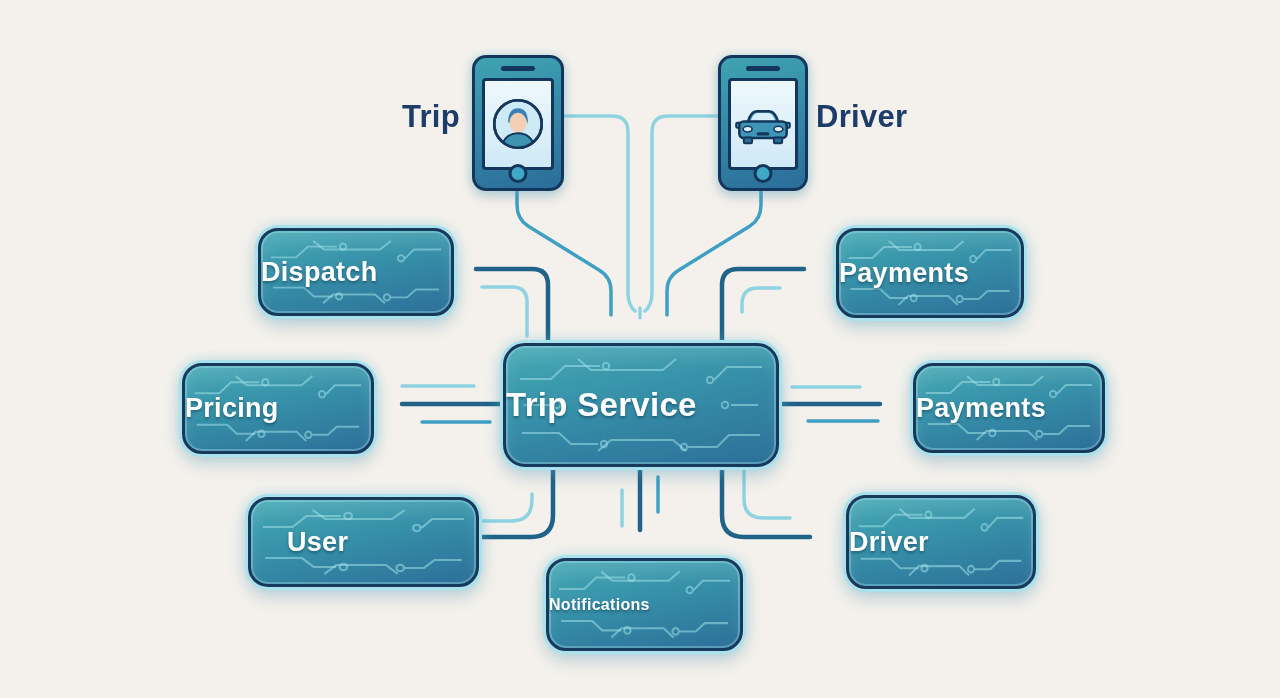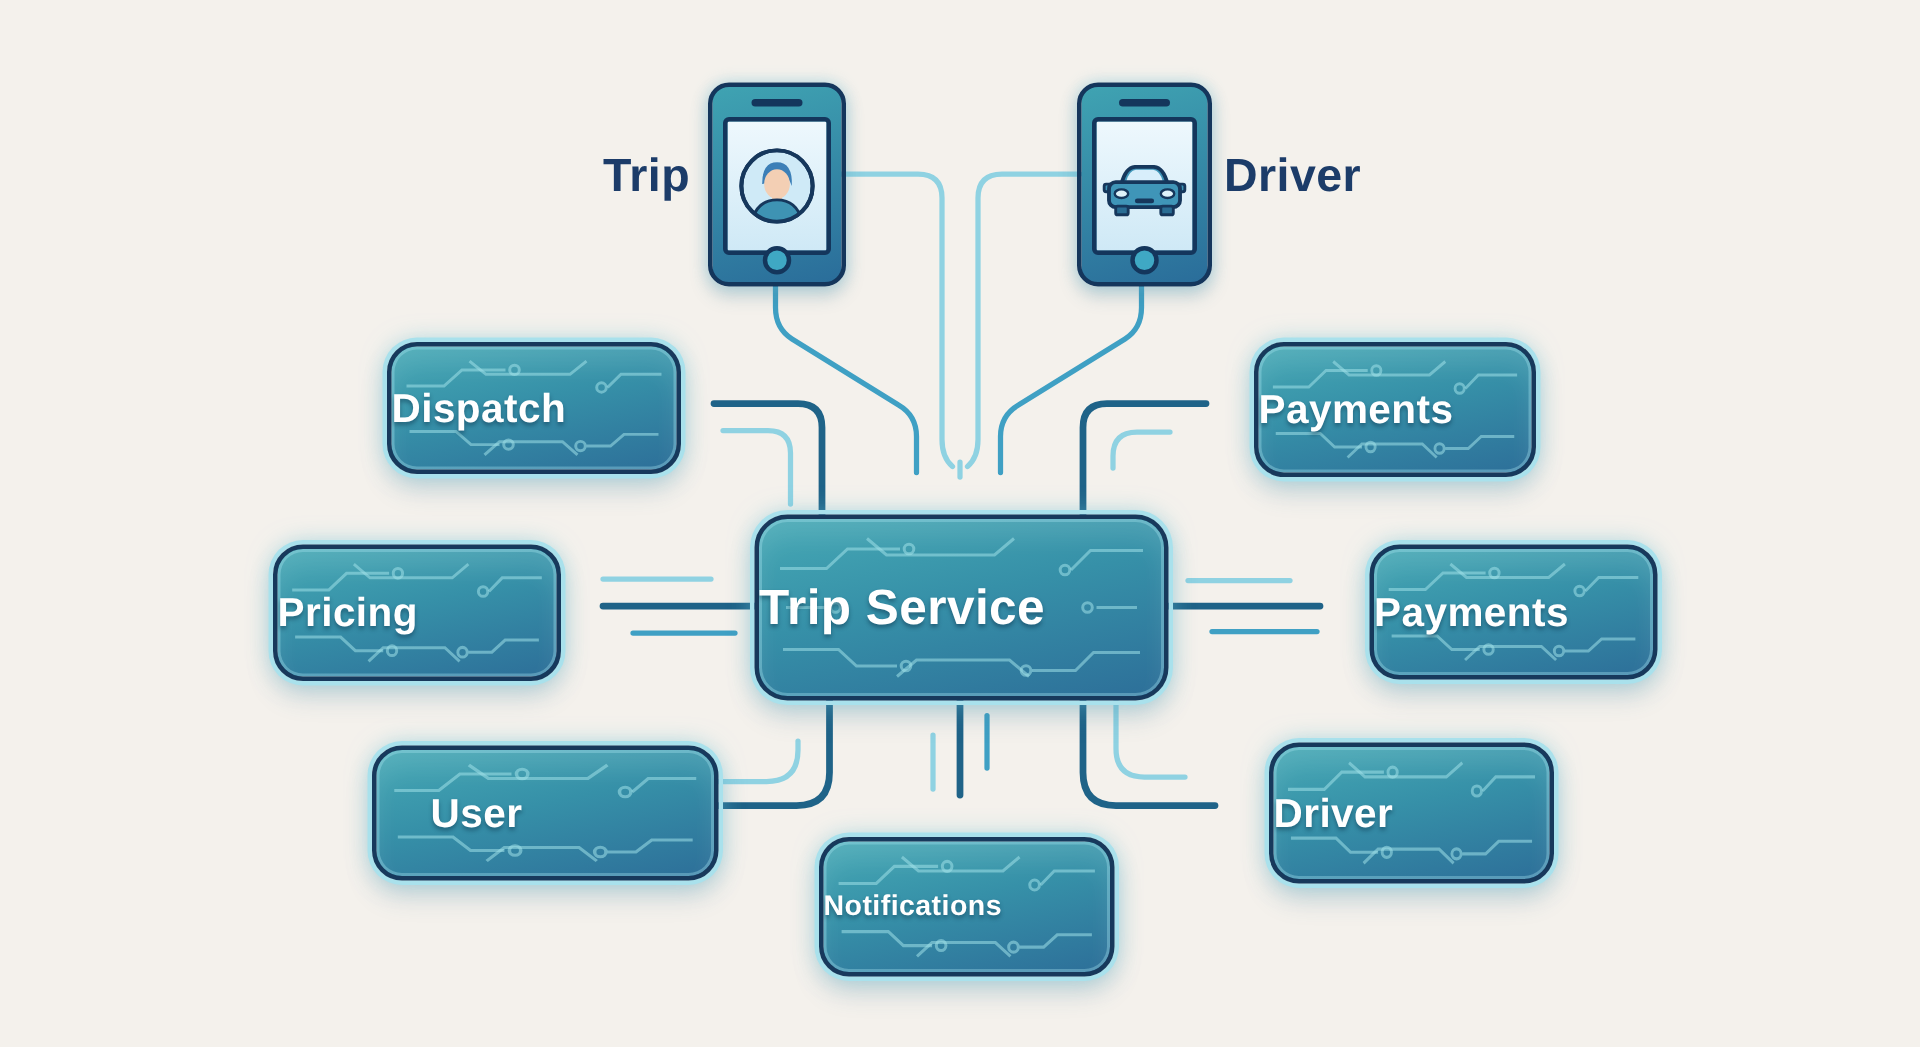--- a/index.html
+++ b/index.html
@@ -19,21 +19,21 @@
       0 10px 18px rgba(50,110,140,.22),
       inset 0 0 0 2px rgba(170,230,240,.35),
       inset 0 12px 16px rgba(255,255,255,.10);
   }
   .svc-label{
     position:relative;z-index:2;color:var(--box-text);font-weight:bold;font-size:27px;
     letter-spacing:.3px;white-space:nowrap;text-shadow:0 2px 3px rgba(8,40,64,.45);
   }
   .svc--center{border-radius:22px;}
   .svc--center .svc-label{font-size:33px;}
-  .svc--notifications .svc-label{font-size:19px;}
+  .svc--notifications .svc-label{font-size:16px;}
   svg.circuit{position:absolute;inset:0;width:100%;height:100%;z-index:1;pointer-events:none;}
   svg.circuit path{fill:none;stroke:var(--circuit);stroke-width:2;opacity:.55;}
   svg.circuit circle{fill:none;stroke:var(--circuit);stroke-width:2;opacity:.55;}
   
   .phone{
     position:absolute;border:3px solid var(--phone-border);border-radius:14px;
     background:linear-gradient(165deg,#3fa3b2 0%,#2a6d9a 100%);
     box-shadow:0 0 10px rgba(120,200,220,.45),0 6px 12px rgba(50,110,140,.25);
   }
   .phone .speaker{

